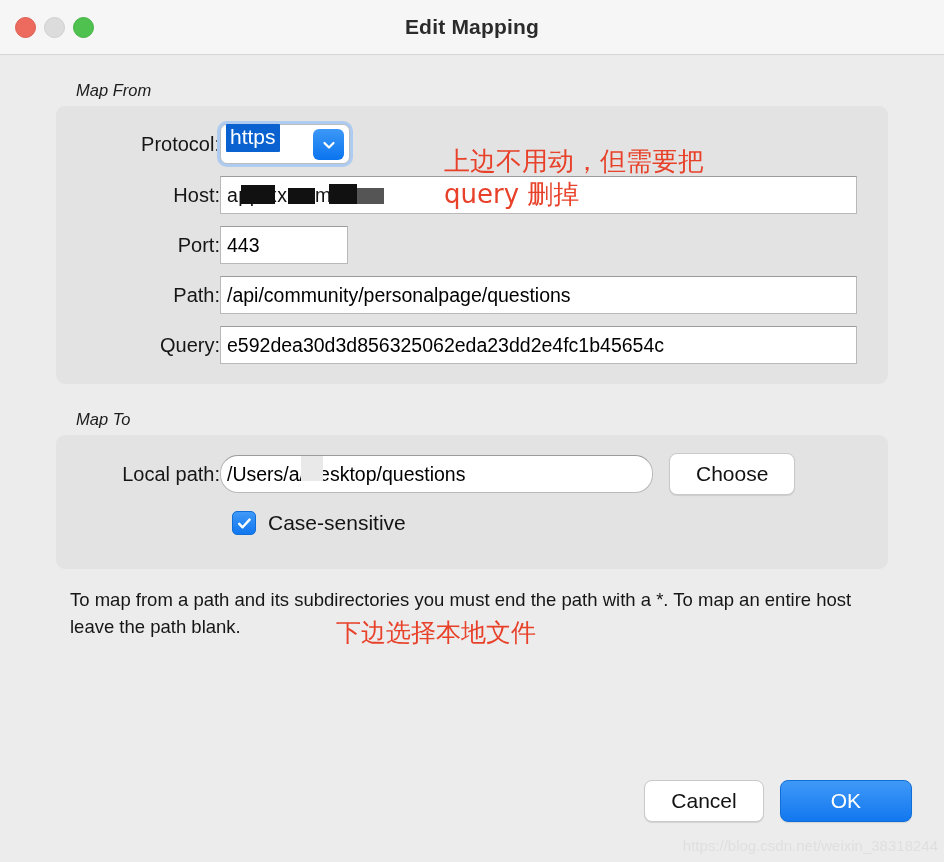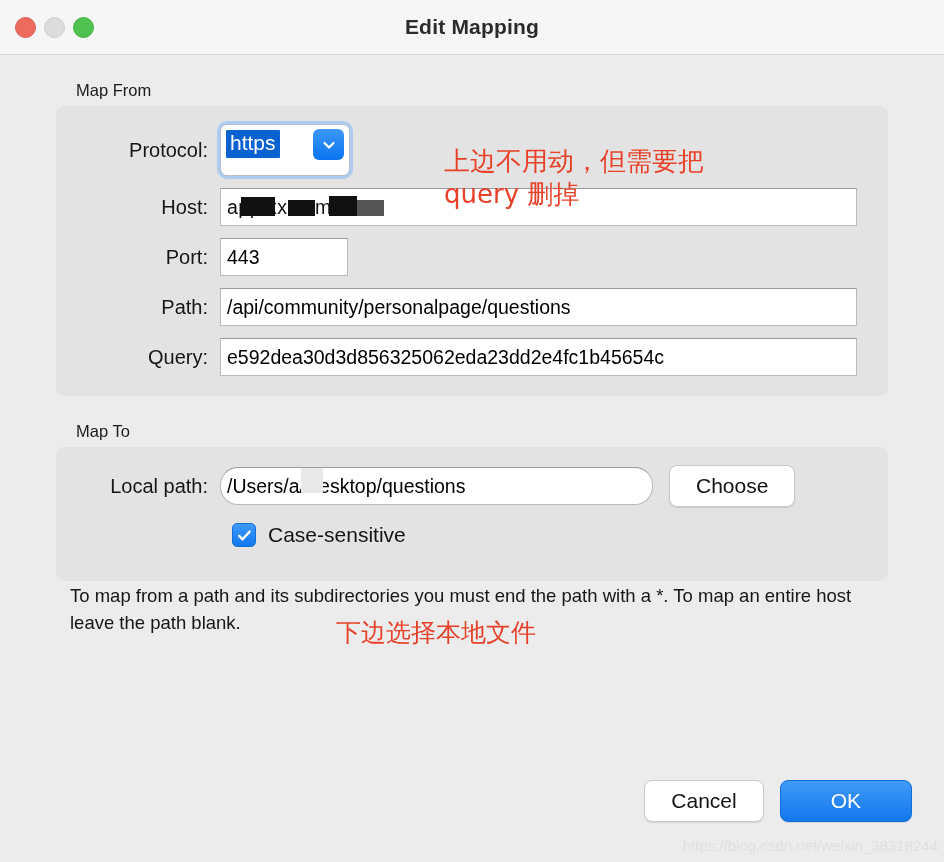--- a/index.html
+++ b/index.html
@@ -47,37 +47,37 @@
     letter-spacing: 0.2px;
   }
 
   
   .content { padding: 0 56px; position: relative; }
 
   .group-label {
     font-size: 16.5px;
     color: #1c1c1c;
     margin: 26px 0 6px 20px;
+    font-style: italic;
   }
   .groupbox {
     background: #e3e3e3;
     border-radius: 9px;
     padding: 18px 22px 20px 22px;
   }
 
   .row {
     display: flex;
     align-items: center;
     margin-bottom: 12px;
   }
   .row:last-child { margin-bottom: 0; }
   .row .lbl {
     width: 142px;
     text-align: right;
-    padding-right: 12px;
     font-size: 20px;
     color: #161616;
     flex: none;
   }
 
   .field {
     background: #ffffff;
     border: 1px solid #b9b9b9;
     border-top-color: #9b9b9b;
     height: 38px;
@@ -90,21 +90,21 @@
     white-space: nowrap;
     font-family: "Liberation Sans", sans-serif;
   }
   .field.wide  { width: 637px; }
   .field.port  { width: 128px; }
 
   
   .combo-wrap {
     background: #fff;
     border-radius: 7px;
-    height: 52px;
+    height: 40px;
     width: 130px;
     display: flex;
     align-items: center;
     padding: 0 4px 12px 5px;
     box-shadow: 0 0 0 3px #aecbf0;
     border: 1px solid #b9bec4;
     position: relative;
   }
   .combo-value {
     background: #0a62d0;
@@ -206,21 +206,21 @@
     font-size: 26px;
     line-height: 1.25;
     font-family: "DejaVu Sans", sans-serif;
     z-index: 5;
     white-space: pre-line;
   }
   #annot-1 { left: 444px; top: 145px; }
   #annot-2 { left: 336px; top: 617px; font-size: 25px; }
 
   .helptext {
-    margin: 2px 0 0 14px;
+    margin: 18px 0 0 14px;
     font-size: 18.5px;
     line-height: 1.45;
     color: #161616;
     max-width: 800px;
   }
 
   .footer {
     position: absolute;
     right: 32px;
     bottom: 40px;

